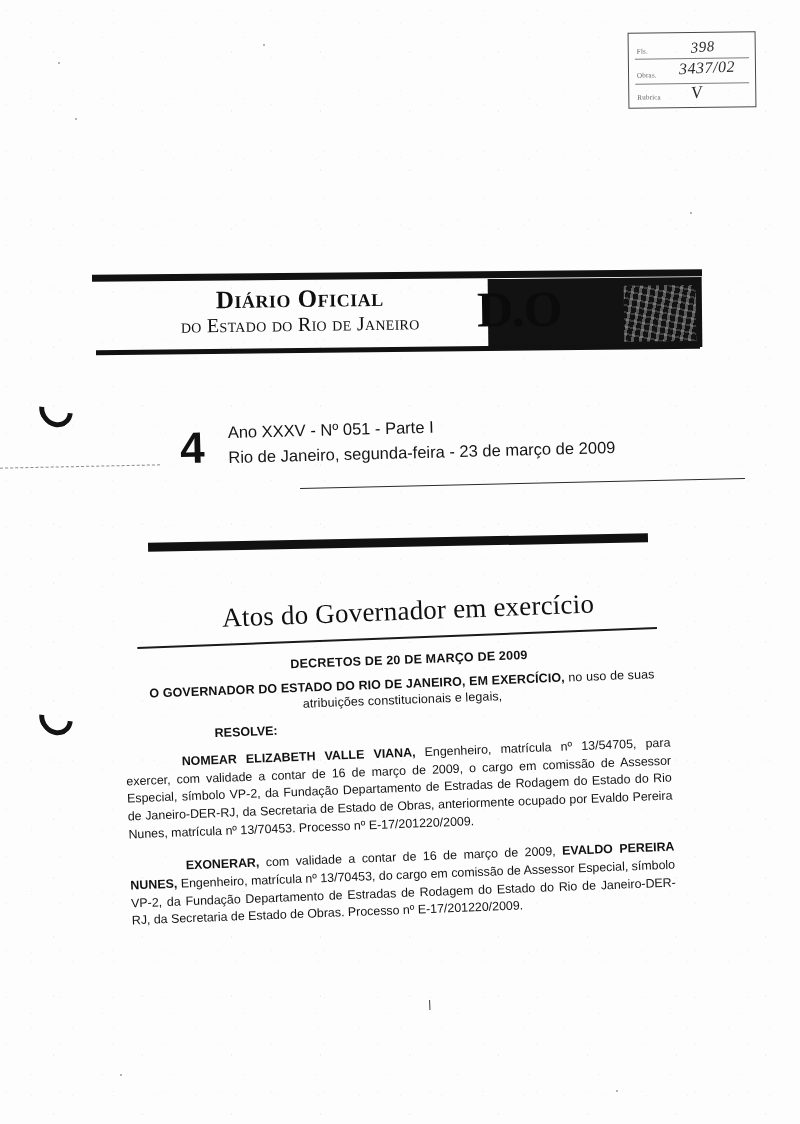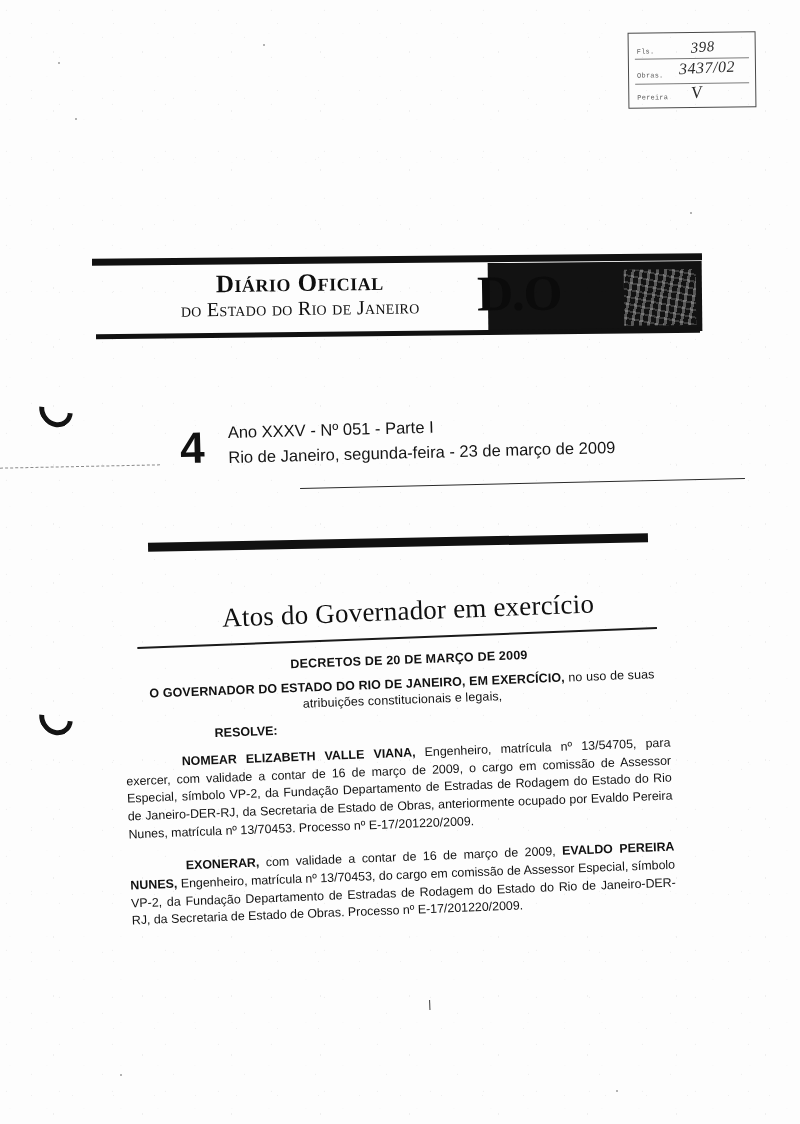--- a/index.html
+++ b/index.html
@@ -57,21 +57,21 @@
     height: 1px;
     background: #7c7c7c;
   }
   .stamp-l1 { top: 25px; }
   .stamp-l2 { top: 50px; }
   .stamp-label {
     position: absolute;
     left: 8px;
     font-size: 7px;
     color: #5d5d5d;
-    font-family: Liberation Mono, monospace;
+    font-family: Liberation Serif, serif;
     letter-spacing: .2px;
   }
   .stamp-lbl1 { top: 14px; }
   .stamp-lbl2 { top: 38px; }
   .stamp-lbl3 { top: 60px; }
   .stamp-hand {
     position: absolute;
     font-family: "Liberation Serif", serif;
     color: #2b2b2b;
     font-style: italic;
@@ -79,21 +79,21 @@
     letter-spacing: .5px;
   }
   .hand-num { left: 62px; top: 6px; transform: rotate(-3deg); }
   .hand-proc { left: 50px; top: 26px; transform: rotate(-2deg); font-size: 16px; }
   .hand-rub { left: 62px; top: 50px; transform: rotate(-6deg); font-size: 17px; }
 
   
   .masthead {
     position: absolute;
     left: 92px;
-    top: 256px;
+    top: 272px;
     width: 610px;
     height: 90px;
   }
   .mast-rule-top {
     position: absolute;
     left: 0; top: 0;
     width: 100%;
     height: 7px;
     background: #111;
     transform: rotate(-0.5deg);
@@ -317,21 +317,21 @@
 </head>
 <body>
 
 <div id="page">
 
   <div class="stamp-box">
     <div class="stamp-line stamp-l1"></div>
     <div class="stamp-line stamp-l2"></div>
     <div class="stamp-label stamp-lbl1">Fls.</div>
     <div class="stamp-label stamp-lbl2">Obras.</div>
-    <div class="stamp-label stamp-lbl3">Pereira</div>
+    <div class="stamp-label stamp-lbl3">Rubrica</div>
     <div class="stamp-hand hand-num">398</div>
     <div class="stamp-hand hand-proc">3437/02</div>
     <div class="stamp-hand hand-rub">V</div>
   </div>
 
   <div class="masthead">
     <div class="mast-rule-top"></div>
     <div class="mast-black"></div>
     <div class="mast-words">
       <div class="mast-line1">Diário Oficial</div>

